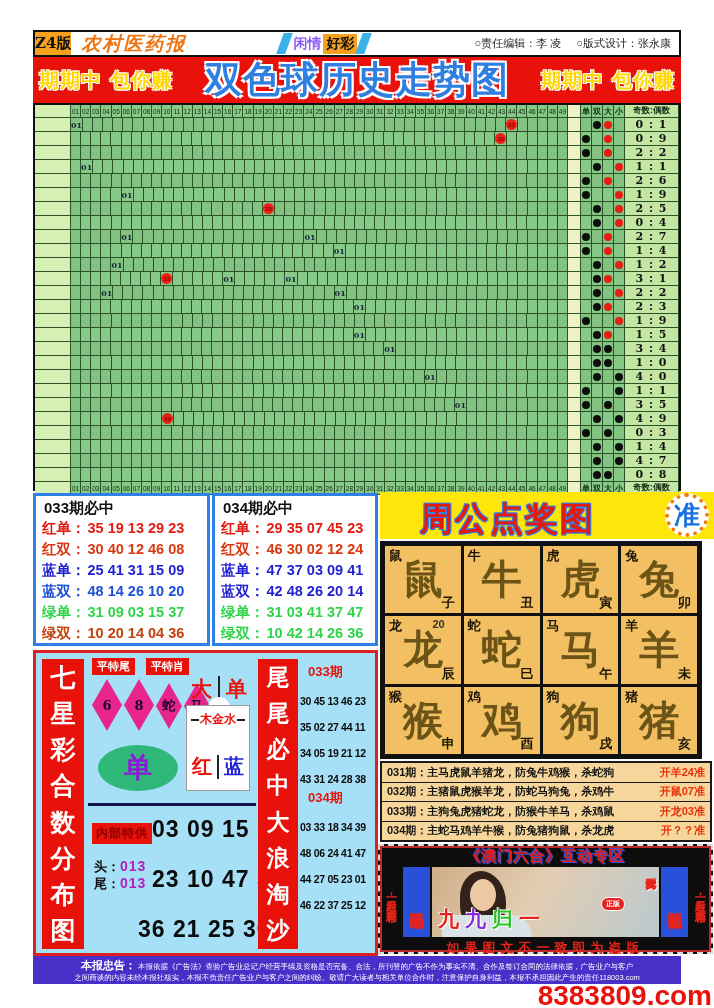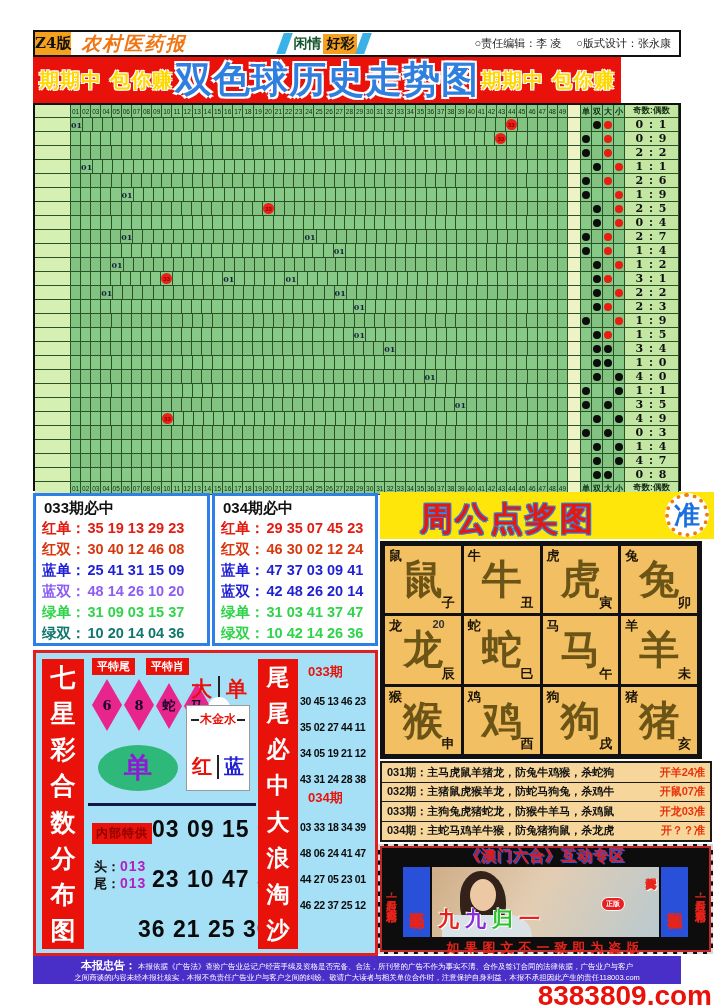--- a/index.html
+++ b/index.html
@@ -8,27 +8,27 @@
   #page *{box-sizing:border-box;}
 
   
   #masthead{position:absolute;left:33px;top:30px;width:648px;height:27px;background:#fff;
             border:2px solid #111;display:flex;align-items:center;}
   #edition-box{background:#f5a11e;color:#111;font:bold 15px "DejaVu Serif",serif;
                padding:1px 0;height:100%;display:flex;align-items:center;}
   #paper-name{color:#ef7512;font:bold italic 19px "DejaVu Serif",serif;margin-left:10px;letter-spacing:2px;}
   #column-cluster{display:flex;align-items:center;margin-left:auto;}
   .stripe{width:9px;height:21px;background:#3ab2e8;transform:skewX(-20deg);margin:0 2px;}
-  #col-left{font:bold 14px "DejaVu Serif",serif;color:#14532d;padding:0 2px;}
+  #col-left{font:bold 14px "DejaVu Serif",serif;color:#8b5cf6;padding:0 2px;}
   #col-right{font:bold 14px "DejaVu Serif",serif;color:#111;background:#f5a11e;padding:1px 3px;}
   #credits{margin-left:auto;margin-right:8px;font:11px "Liberation Sans",sans-serif;color:#222;white-space:nowrap;}
   #credits span{margin-left:12px;}
 
   
-  #banner{position:absolute;left:33px;top:57px;width:588px;height:46px;background:#e8120a;
+  #banner{position:absolute;left:33px;top:57px;width:648px;height:46px;background:#e8120a;
           display:flex;align-items:center;justify-content:space-between;padding:0 6px;}
   .slogan{color:#ffd800;font:bold 20px "DejaVu Serif",serif;letter-spacing:1px;white-space:nowrap;
           text-shadow:-1px -1px 0 #fff,1px -1px 0 #fff,-1px 1px 0 #fff,1px 1px 0 #fff;}
   #main-title{color:#2f7fe0;font:bold 37px "DejaVu Serif",serif;letter-spacing:1px;white-space:nowrap;
           text-shadow:-2px -2px 0 #fff,2px -2px 0 #fff,-2px 2px 0 #fff,2px 2px 0 #fff;}
 
   
   #chart{position:absolute;left:33px;top:103px;width:648px;height:388px;border:2px solid #101010;
          background:#85c785;}
   #chart-grid{display:flex;flex-direction:column;height:100%;}
@@ -1948,23 +1948,23 @@
         </div>
       </div>
   </div>
 
   <div class="pbox" id="pbox1">
     <div class="pb-title">033期必中</div>
     <div class="pb-lines">
         <div class="pb-line" style="color: rgb(228, 27, 16);"><span class="pb-label">红单：</span><span>35 19 13 29 23</span></div>
         <div class="pb-line" style="color: rgb(216, 56, 15);"><span class="pb-label">红双：</span><span>30 40 12 46 08</span></div>
         <div class="pb-line" style="color: rgb(31, 31, 212);"><span class="pb-label">蓝单：</span><span>25 41 31 15 09</span></div>
-        <div class="pb-line" style="color: #8b5cf6;"><span class="pb-label">蓝双：</span><span>48 14 26 10 20</span></div>
+        <div class="pb-line" style="color: #1d4ed8;"><span class="pb-label">蓝双：</span><span>48 14 26 10 20</span></div>
         <div class="pb-line" style="color: rgb(47, 212, 74);"><span class="pb-label">绿单：</span><span>31 09 03 15 37</span></div>
-        <div class="pb-line" style="color: #0f766e;"><span class="pb-label">绿双：</span><span>10 20 14 04 36</span></div>
+        <div class="pb-line" style="color: #c2410c;"><span class="pb-label">绿双：</span><span>10 20 14 04 36</span></div>
       </div>
   </div>
   <div class="pbox" id="pbox2">
     <div class="pb-title">034期必中</div>
     <div class="pb-lines">
         <div class="pb-line" style="color: rgb(228, 27, 16);"><span class="pb-label">红单：</span><span>29 35 07 45 23</span></div>
         <div class="pb-line" style="color: rgb(216, 56, 15);"><span class="pb-label">红双：</span><span>46 30 02 12 24</span></div>
         <div class="pb-line" style="color: rgb(31, 31, 212);"><span class="pb-label">蓝单：</span><span>47 37 03 09 41</span></div>
         <div class="pb-line" style="color: rgb(31, 31, 212);"><span class="pb-label">蓝双：</span><span>42 48 26 20 14</span></div>
         <div class="pb-line" style="color: rgb(47, 212, 74);"><span class="pb-label">绿单：</span><span>31 03 41 37 47</span></div>

